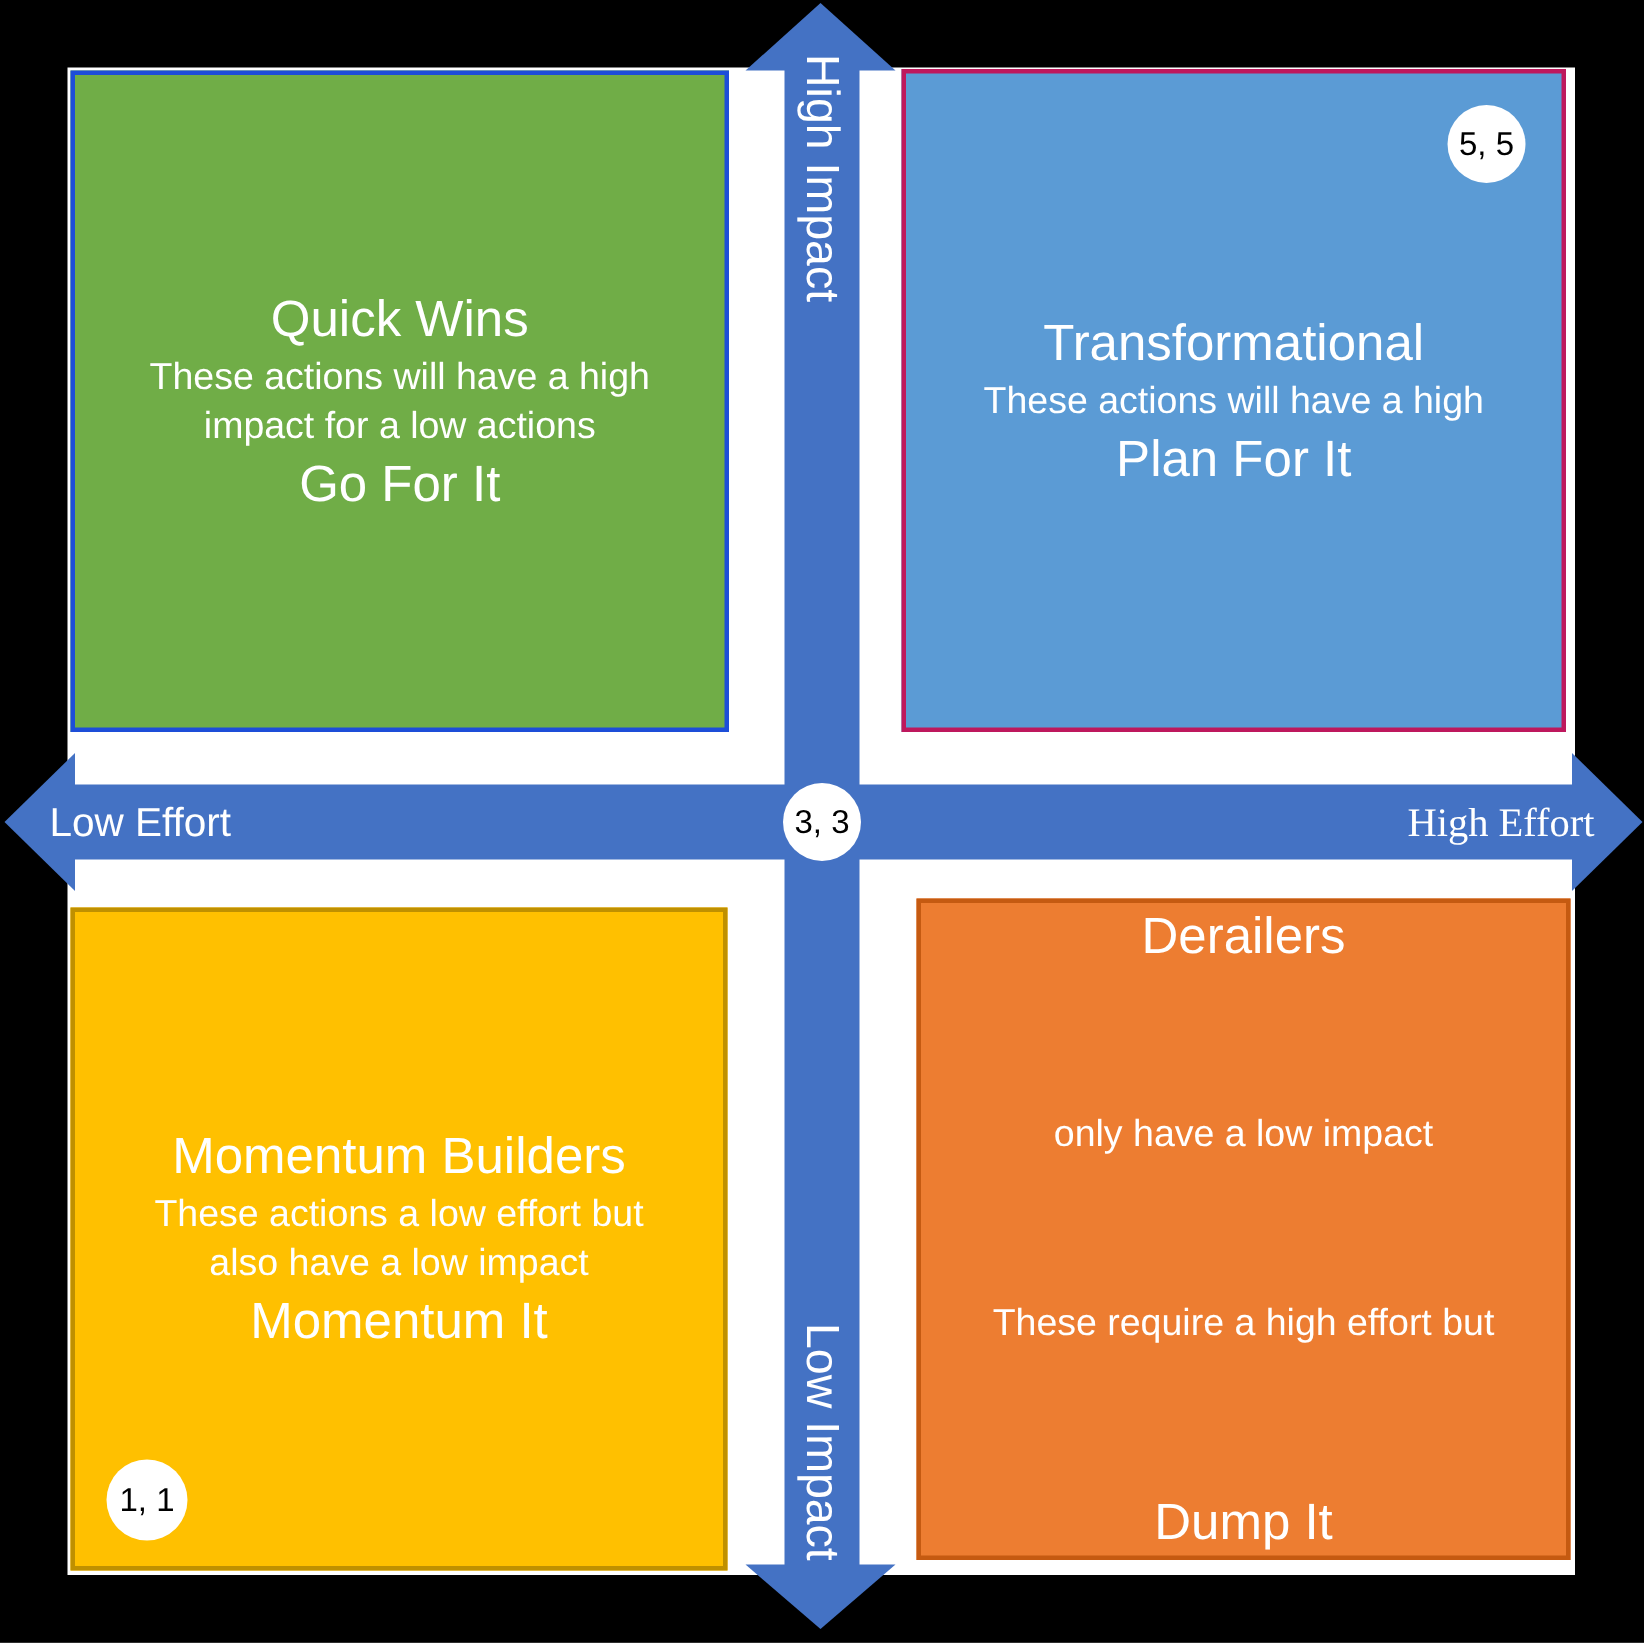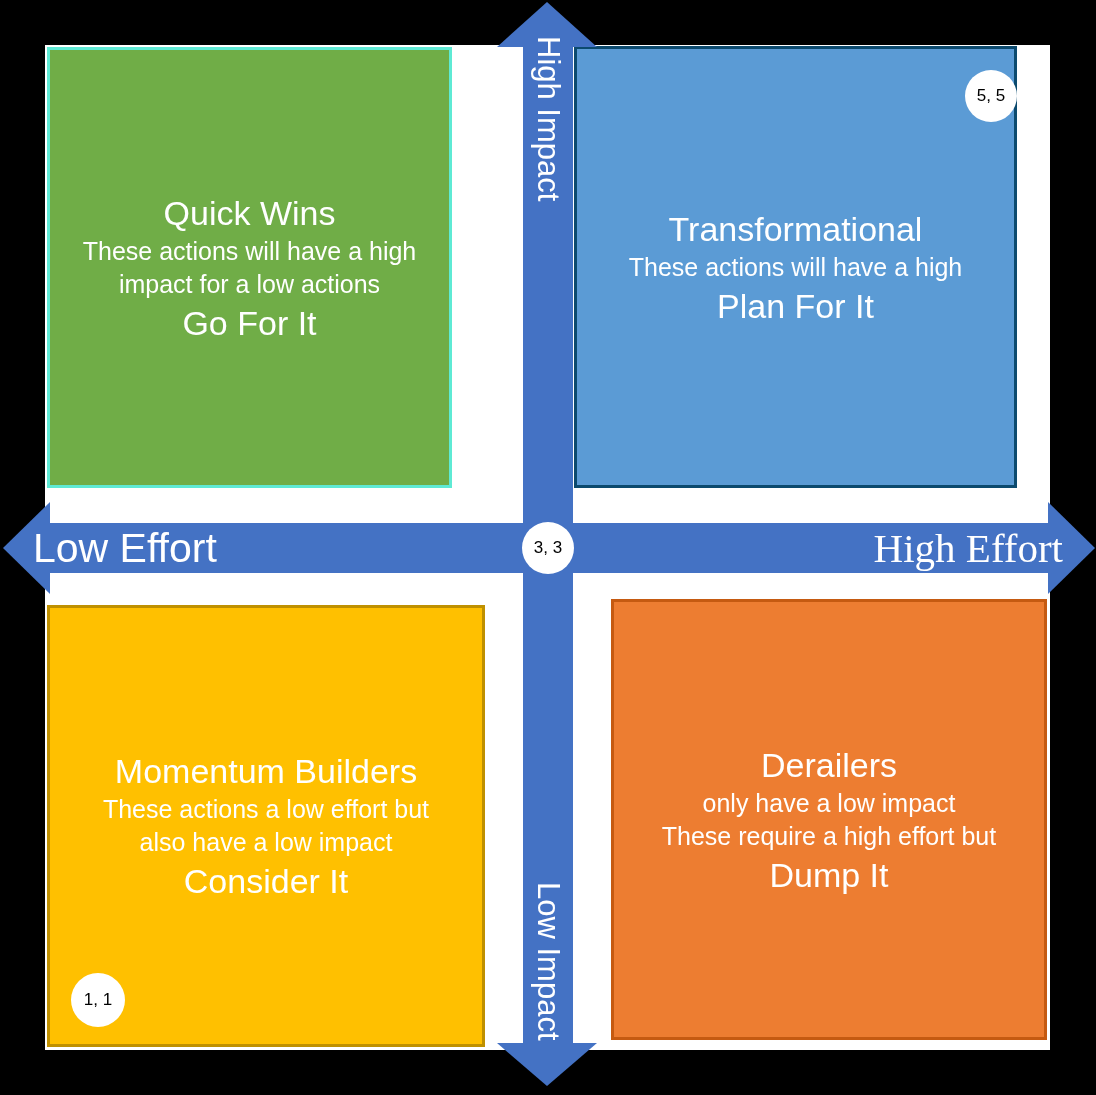--- a/index.html
+++ b/index.html
@@ -27,34 +27,34 @@
     box-sizing: border-box;
     display: flex;
     flex-direction: column;
     justify-content: center;
     align-items: center;
     text-align: center;
     color: #ffffff;
     z-index: 2;
   }
   #q-quick-wins {
-    left: 47px; top: 47px; width: 405px; height: 441px;
-    background: #70AD47; border: 3px solid #5eead4;
+    left: 47px; top: 47px; width: 439px; height: 441px;
+    background: #70AD47; border: 3px solid #1d4ed8;
   }
   #q-transformational {
-    left: 574px; top: 46px; width: 443px; height: 442px;
-    background: #5B9BD5; border: 3px solid #0c4a6e;
+    left: 601px; top: 46px; width: 443px; height: 442px;
+    background: #5B9BD5; border: 3px solid #be185d;
   }
   #q-momentum-builders {
     left: 47px; top: 605px; width: 438px; height: 442px;
     background: #FFC000; border: 3px solid #BF9000; justify-content: center;
   }
   #q-derailers {
     left: 611px; top: 599px; width: 436px; height: 441px;
-    background: #ED7D31; border: 3px solid #C55A11;
+    background: #ED7D31; border: 3px solid #C55A11; justify-content: space-between;
   }
   .q-title {
     font-size: 34px;
     line-height: 44px;
     white-space: nowrap;
   }
   .q-desc {
     font-size: 25px;
     line-height: 33px;
     white-space: nowrap;
@@ -120,36 +120,36 @@
     font-size: 31px;
     color: #ffffff;
     white-space: nowrap;
   }
   .h-label {
     position: absolute;
     top: 523px;
     height: 50px;
     display: flex;
     align-items: center;
-    font-size: 41px;
+    font-size: 27px;
     color: #ffffff;
     white-space: nowrap;
     z-index: 4;
   }
   #label-low-effort  { left: 33px; }
   #label-high-effort { right: 33px; font-family: Liberation Serif, serif; }
   
   .marker {
     position: absolute;
     background: #ffffff;
     border-radius: 50%;
     display: flex;
     align-items: center;
     justify-content: center;
-    font-size: 17px;
+    font-size: 22px;
     color: #000000;
     z-index: 5;
   }
   #marker-5-5 { left: 965px; top: 70px;  width: 52px; height: 52px; }
   #marker-3-3 { left: 522px; top: 522px; width: 52px; height: 52px; }
   #marker-1-1 { left: 71px;  top: 973px; width: 54px; height: 54px; }
 </style>
 </head>
 <body>
 
@@ -167,21 +167,21 @@
   <div class="quadrant" id="q-transformational">
     <div class="q-title">Transformational</div>
     <div class="q-desc">These actions will have a high</div>
     <div class="q-action">Plan For It</div>
   </div>
 
   <div class="quadrant" id="q-momentum-builders">
     <div class="q-title">Momentum Builders</div>
     <div class="q-desc">These actions a low effort but</div>
     <div class="q-desc">also have a low impact</div>
-    <div class="q-action">Consider It</div>
+    <div class="q-action">Momentum It</div>
   </div>
 
   <div class="quadrant" id="q-derailers">
     <div class="q-title">Derailers</div>
     <div class="q-desc">only have a low impact</div>
     <div class="q-desc">These require a high effort but</div>
     <div class="q-action">Dump It</div>
   </div>
 
   <div class="shaft" id="shaft-v"></div>

